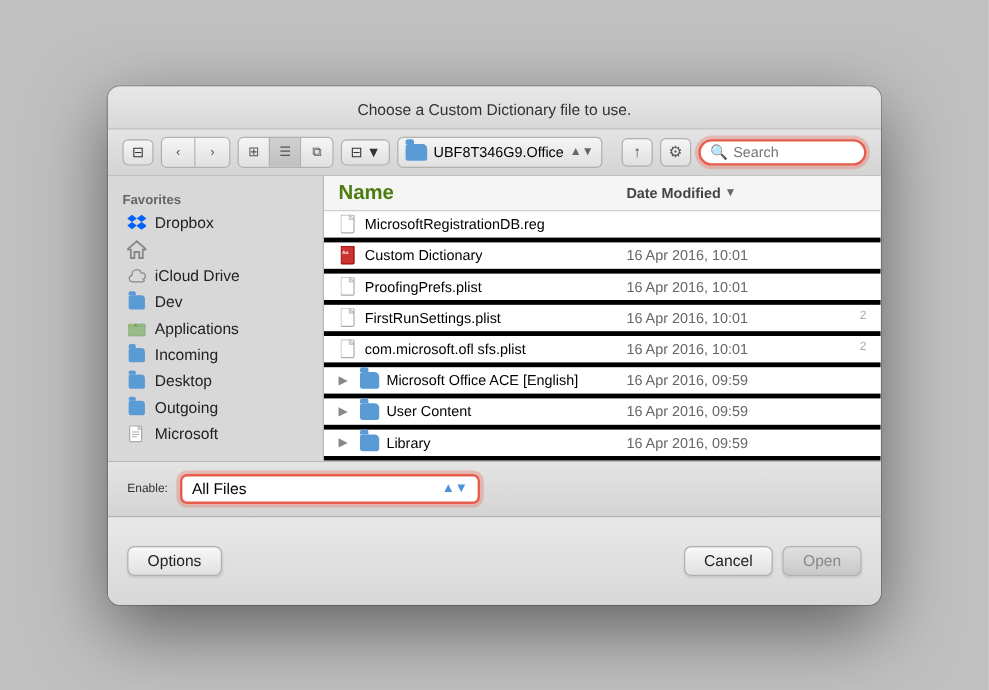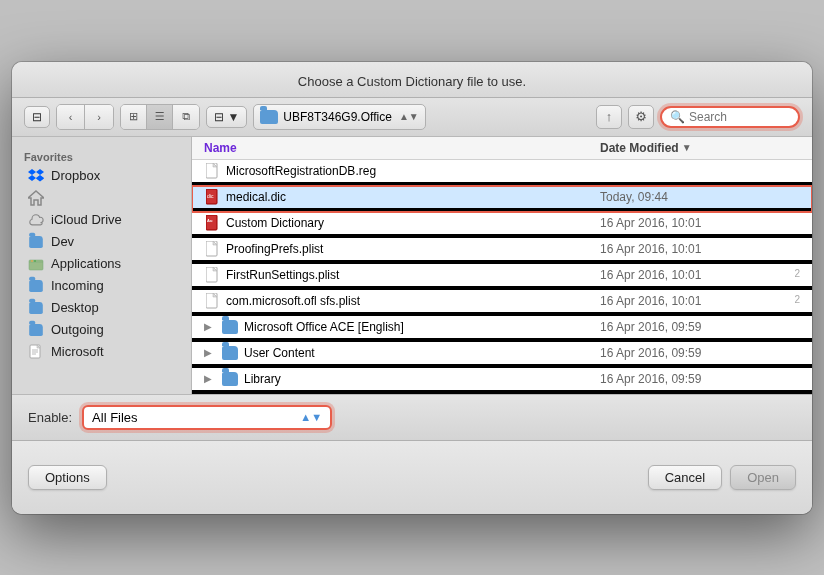--- a/index.html
+++ b/index.html
@@ -8,21 +8,21 @@
       display: flex;
       align-items: center;
       justify-content: center;
       width: 824px;
       height: 575px;
       font-family: -apple-system, 'Helvetica Neue', Arial, sans-serif;
       font-size: 13px;
     }
 
     .dialog {
-      width: 800px;
+      width: 644px;
       background: #f0f0f0;
       border-radius: 10px;
       box-shadow: 0 20px 60px rgba(0,0,0,0.5), 0 0 0 1px rgba(0,0,0,0.2);
       overflow: hidden;
       display: flex;
       flex-direction: column;
     }
 
     .title-bar {
       background: linear-gradient(to bottom, #e8e8e8, #d8d8d8);
@@ -213,23 +213,23 @@
     .file-list-header {
       display: flex;
       align-items: center;
       border-bottom: 1px solid #d0d0d0;
       background: #f5f5f5;
       padding: 4px 12px;
     }
 
     .col-name {
       flex: 1;
-      font-size: 12px;
+      font-size: 17px;
       font-weight: 600;
-      color: #6d28d9;
+      color: #4d7c0f;
       cursor: pointer;
     }
 
     .col-date {
       width: 200px;
       font-size: 12px;
       font-weight: 600;
       color: #444;
       display: flex;
       align-items: center;
@@ -302,21 +302,21 @@
     .bottom-bar {
       background: linear-gradient(to bottom, #e4e4e4, #d4d4d4);
       border-top: 1px solid #b8b8b8;
       padding: 10px 16px;
       display: flex;
       align-items: center;
       gap: 10px;
     }
 
     .enable-label {
-      font-size: 13px;
+      font-size: 10px;
       color: #333;
     }
 
     .enable-select {
       display: flex;
       align-items: center;
       gap: 4px;
       background: white;
       border: 2px solid #e85d4a;
       border-radius: 6px;
@@ -541,32 +541,20 @@
               <svg width="13" height="16" viewBox="0 0 13 16">
                 <rect x="0" y="0" width="11" height="15" rx="1" fill="white" stroke="#aaa" stroke-width="1"></rect>
                 <path d="M7,0 L11,4" stroke="#aaa" fill="none"></path>
                 <path d="M7,0 L7,4 L11,4" fill="#ddd" stroke="#aaa" stroke-width="0.5"></path>
               </svg>
             </div>
             <span>MicrosoftRegistrationDB.reg</span>
           </div>
         </div>
 
-        <div class="file-row" style="background: #d0e8ff; outline: 2px solid #e85d4a; outline-offset: -1px;">
-          <div class="file-name-col">
-            <div class="file-icon">
-              <svg width="13" height="16" viewBox="0 0 13 16">
-                <rect x="0" y="0" width="11" height="15" rx="1" fill="#cc3333" stroke="#990000" stroke-width="1"></rect>
-                <text x="1" y="9" font-size="5" fill="white" font-family="Arial">dic</text>
-              </svg>
-            </div>
-            <span>medical.dic</span>
-          </div>
-          <div class="file-date-col">Today, 09:44</div>
-        </div>
 
         <div class="file-row">
           <div class="file-name-col">
             <div class="file-icon">
               <svg width="13" height="16" viewBox="0 0 13 16">
                 <rect x="0" y="0" width="11" height="15" rx="1" fill="#cc3333" stroke="#990000" stroke-width="1"></rect>
                 <text x="1" y="7" font-size="4" fill="white" font-family="Arial" font-weight="bold">Au</text>
               </svg>
             </div>
             <span>Custom Dictionary</span>

